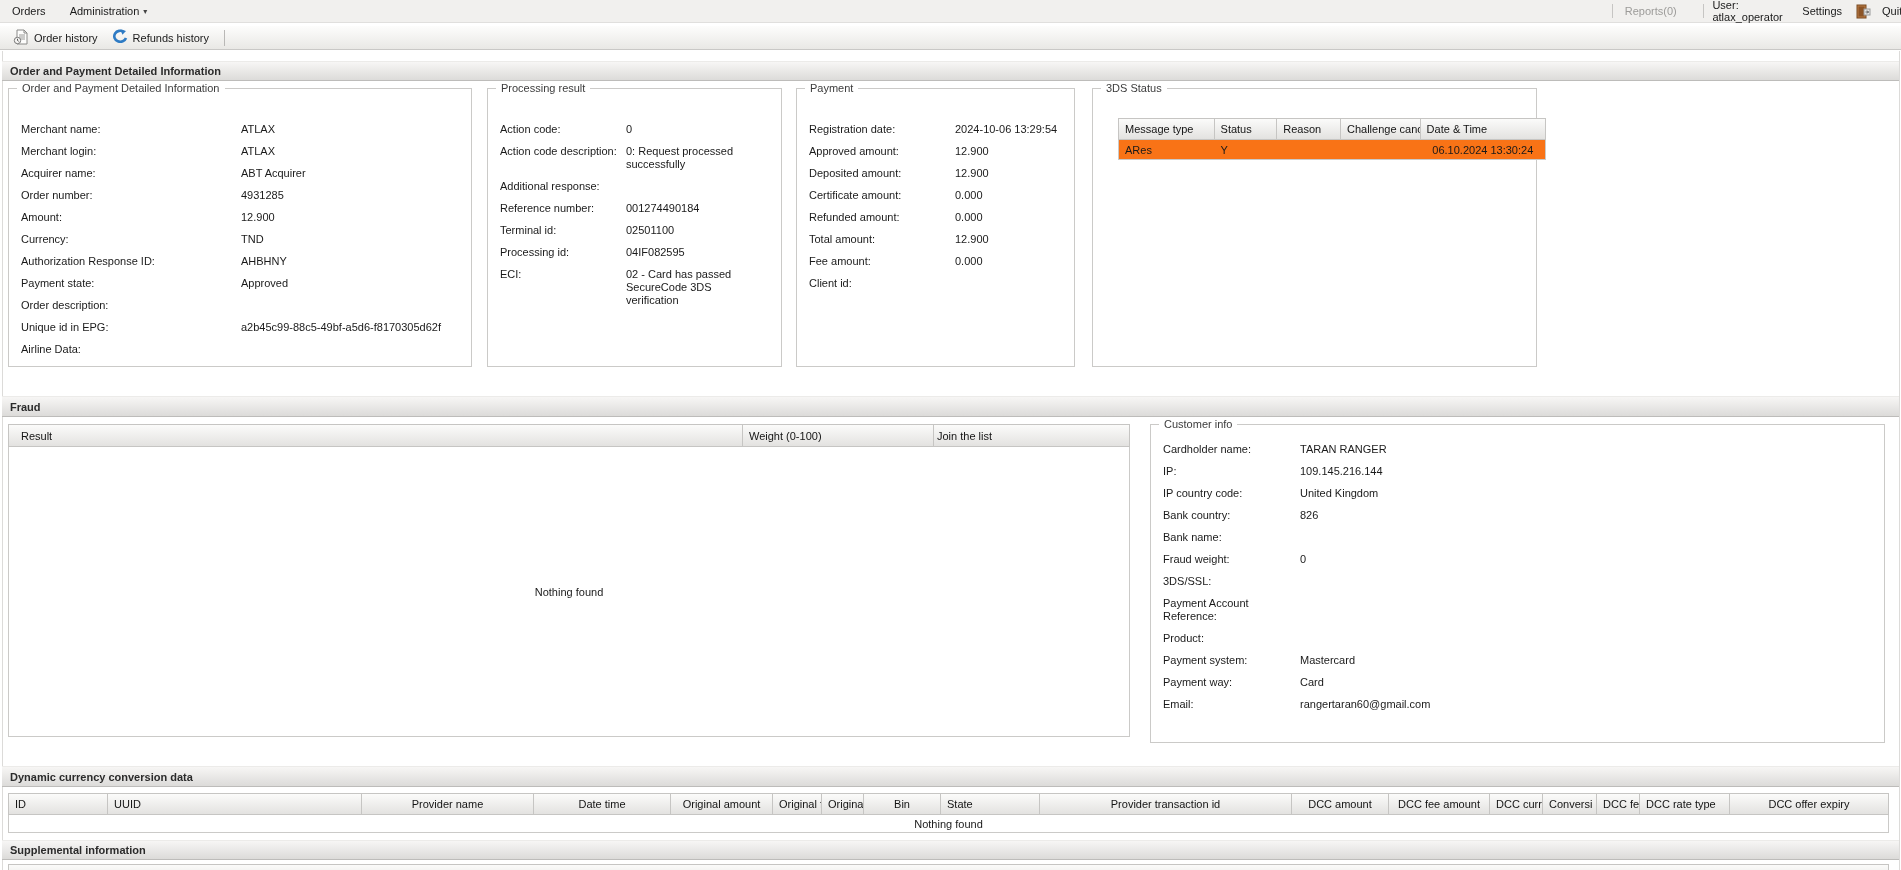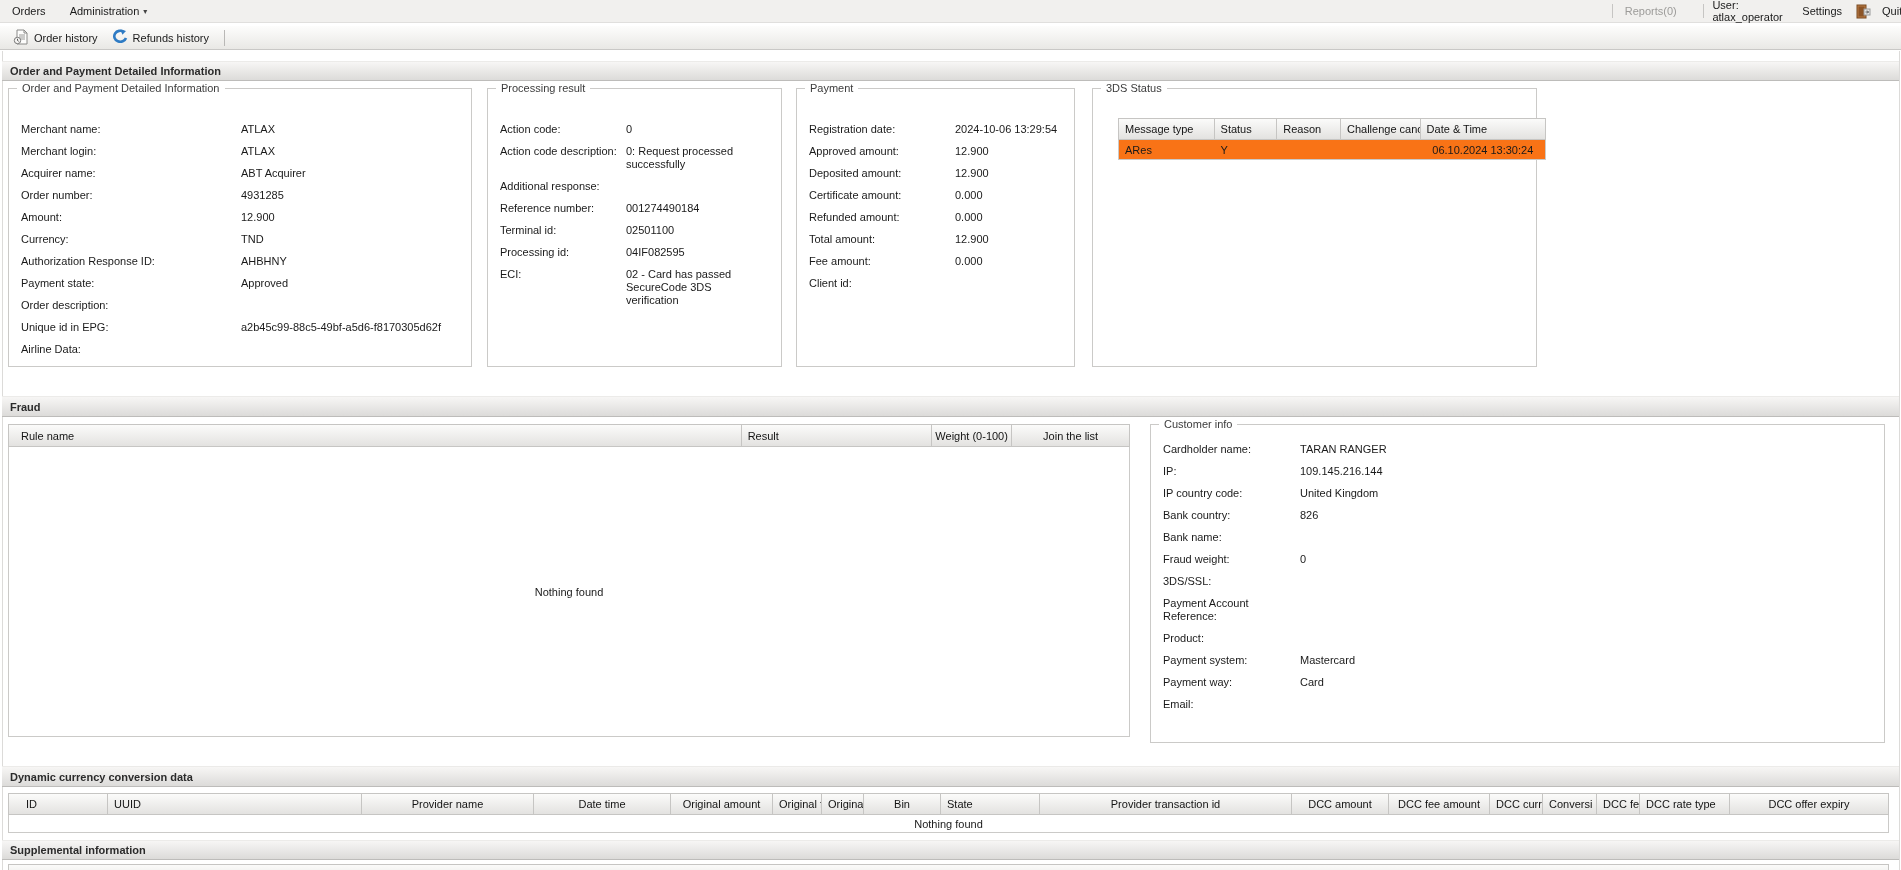--- a/index.html
+++ b/index.html
@@ -65,21 +65,21 @@
   .tds-row .td:nth-child(5){justify-content:center;}
   
   .fraud-head{position:absolute;left:8px;top:424px;width:1122px;height:23px;}
   .fraud-head .th:nth-child(1){width:734px;padding-left:12px;}
   .fraud-head .th:nth-child(2){width:191px;}
   .fraud-head .th:nth-child(3){width:80px;padding:0 3px;}
   .fraud-head .th:nth-child(4){width:117px;justify-content:center;}
   .fraud-body{position:absolute;left:8px;top:447px;width:1122px;height:290px;}
   
   .dcc-head{position:absolute;left:8px;top:793px;width:1881px;height:22px;}
-  .dcc-head .th:nth-child(1){width:99px;padding-left:17px;}
+  .dcc-head .th:nth-child(1){width:99px;padding-left:6px;}
   .dcc-head .th:nth-child(2){width:254px;}
   .dcc-head .th:nth-child(3){width:172px;justify-content:center;}
   .dcc-head .th:nth-child(4){width:137px;justify-content:center;}
   .dcc-head .th:nth-child(5){width:102px;justify-content:center;}
   .dcc-head .th:nth-child(6){width:49px;}
   .dcc-head .th:nth-child(7){width:42px;}
   .dcc-head .th:nth-child(8){width:77px;justify-content:center;}
   .dcc-head .th:nth-child(9){width:99px;}
   .dcc-head .th:nth-child(10){width:252px;justify-content:center;}
   .dcc-head .th:nth-child(11){width:97px;justify-content:center;}
@@ -320,21 +320,20 @@
             <span class="td"></span>
             <span class="td">06.10.2024 13:30:24</span>
           </div>
         </div>
     </div>
   </div>
 
   <div class="sec-bar" style="top:396px;height:21px;">Fraud</div>
 
   <div class="thead fraud-head">
-    <span class="th">Rule name</span>
     <span class="th">Result</span>
     <span class="th">Weight (0-100)</span>
     <span class="th">Join the list</span>
   </div>
   <div class="tbody-empty fraud-body">
     <span>Nothing found</span>
   </div>
 
   <div class="groupbox" style="left:1150px;top:424px;width:735px;height:319px;">
     <span class="legend">Customer info</span>
@@ -391,20 +390,21 @@
           <span class="kv-value">Mastercard</span>
         </div>
 
         <div class="kv-row">
           <span class="kv-label">Payment way:</span>
           <span class="kv-value">Card</span>
         </div>
 
         <div class="kv-row">
           <span class="kv-label">Email:</span>
+          <span class="kv-value">rangertaran60@gmail.com</span>
         </div>
       </div>
   </div>
 
   <div class="sec-bar" style="top:766px;height:21px;">Dynamic currency conversion data</div>
 
   <div class="thead dcc-head">
     <span class="th">ID</span>
     <span class="th">UUID</span>
     <span class="th">Provider name</span>

